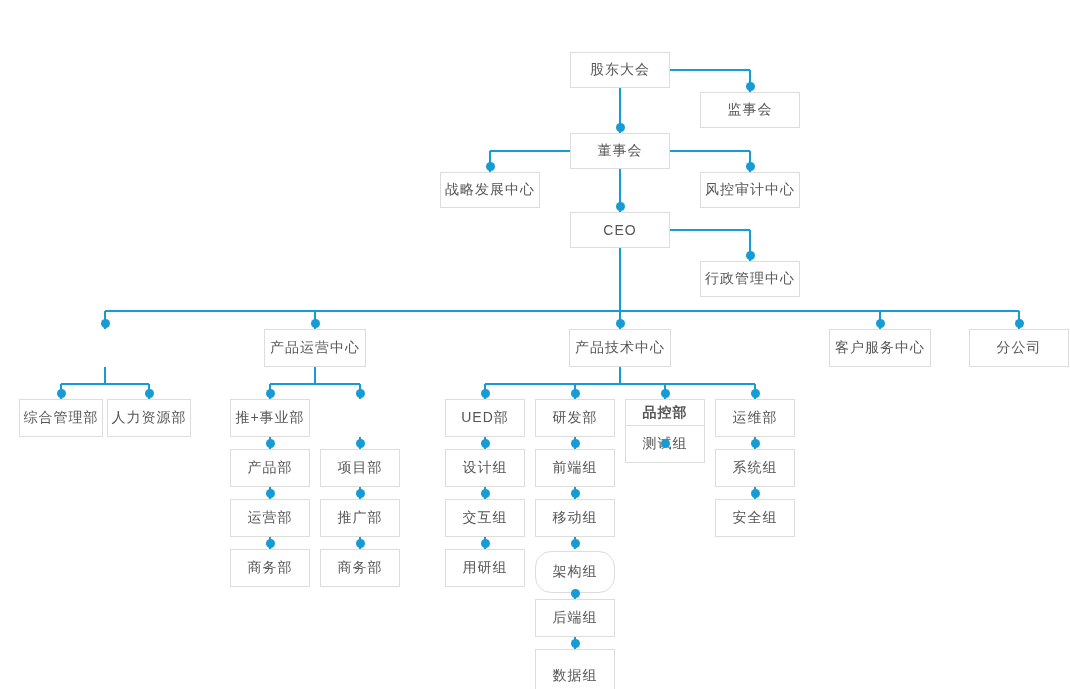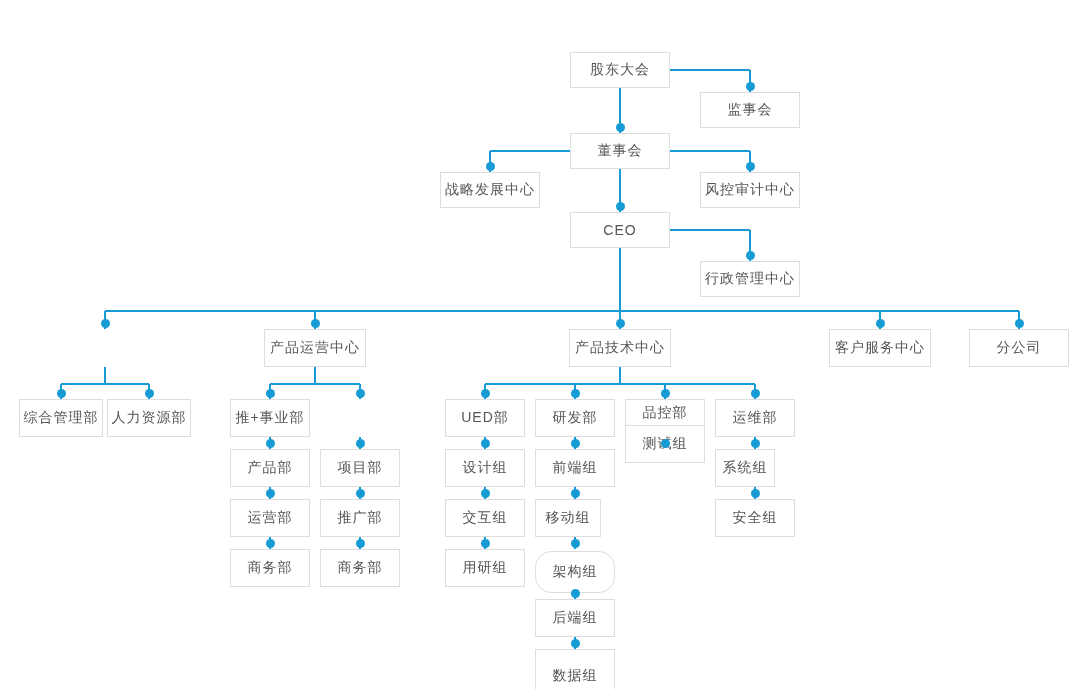--- a/index.html
+++ b/index.html
@@ -86,54 +86,54 @@
     </div>
     <div class="node" style="left: 320px; top: 549px; width: 80px; height: 38px;">
       <span>商务部</span>
     </div>
     <div class="node" style="left: 445px; top: 399px; width: 80px; height: 38px;">
       <span>UED部</span>
     </div>
     <div class="node" style="left: 535px; top: 399px; width: 80px; height: 38px;">
       <span>研发部</span>
     </div>
-    <div class="node" style="left: 625px; top: 399px; width: 80px; height: 28px;">
+    <div class="node" style="left: 625px; top: 399px; width: 80px; height: 28px; font-weight: bold;">
       <span>品控部</span>
     </div>
     <div class="node" style="left: 715px; top: 399px; width: 80px; height: 38px;">
       <span>运维部</span>
     </div>
     <div class="node" style="left: 445px; top: 449px; width: 80px; height: 38px;">
       <span>设计组</span>
     </div>
     <div class="node" style="left: 445px; top: 499px; width: 80px; height: 38px;">
       <span>交互组</span>
     </div>
     <div class="node" style="left: 445px; top: 549px; width: 80px; height: 38px;">
       <span>用研组</span>
     </div>
     <div class="node" style="left: 535px; top: 449px; width: 80px; height: 38px;">
       <span>前端组</span>
     </div>
-    <div class="node" style="left: 535px; top: 499px; width: 66px; height: 38px;">
+    <div class="node" style="left: 535px; top: 499px; width: 80px; height: 38px;">
       <span>移动组</span>
     </div>
     <div class="node" style="left: 535px; top: 551px; width: 80px; height: 42px; border-radius: 16px;">
       <span>架构组</span>
     </div>
     <div class="node" style="left: 535px; top: 599px; width: 80px; height: 38px;">
       <span>后端组</span>
     </div>
     <div class="node" style="left: 535px; top: 649px; width: 80px; height: 54px; text-align: center;">
       <span>数据组</span>
     </div>
     <div class="node" style="left: 625px; top: 425px; width: 80px; height: 38px;">
       <span>测试组</span>
     </div>
-    <div class="node" style="left: 715px; top: 449px; width: 60px; height: 38px;">
+    <div class="node" style="left: 715px; top: 449px; width: 80px; height: 38px;">
       <span>系统组</span>
     </div>
     <div class="node" style="left: 715px; top: 499px; width: 80px; height: 38px;">
       <span>安全组</span>
     </div>
     <div class="hline" style="left: 670px; top: 69px; width: 80px; height: 2px;"></div>
     <div class="vline" style="left: 749px; top: 70px; width: 2px; height: 22px;"></div>
     <div class="dot" style="left: 745.5px; top: 81.5px;"></div>
     <div class="vline" style="left: 619px; top: 88px; width: 2px; height: 45px;"></div>
     <div class="dot" style="left: 615.5px; top: 122.5px;"></div>

